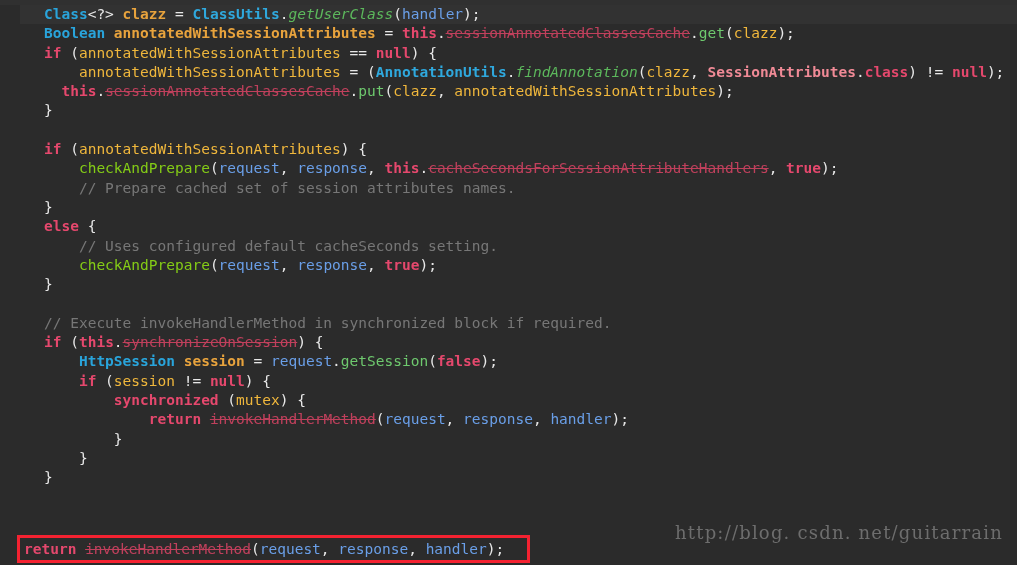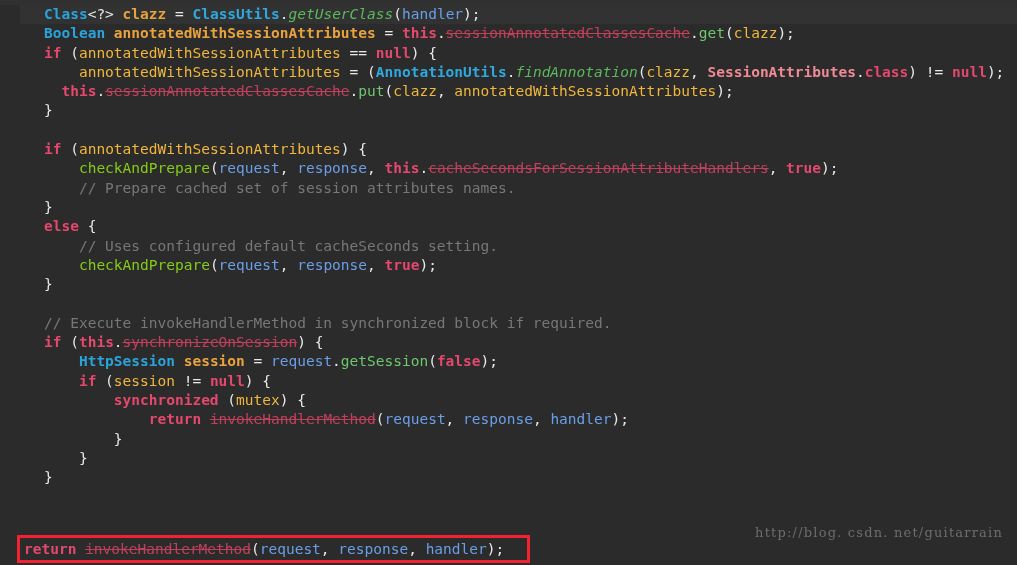--- a/index.html
+++ b/index.html
@@ -88,21 +88,21 @@
     box-sizing: border-box;
     height: 19.3px;
   }
 
   .watermark {
     position: absolute;
     right: 14px;
     bottom: 23px;
     color: #6d6d6d;
     font-family: "DejaVu Serif", "Liberation Serif", serif;
-    font-size: 13px;
+    font-size: 18px;
     letter-spacing: 1.2px;
     white-space: pre;
     margin-top: 36px;
   }
 </style>
 </head>
 <body>
 
 <div id="editor">
 

